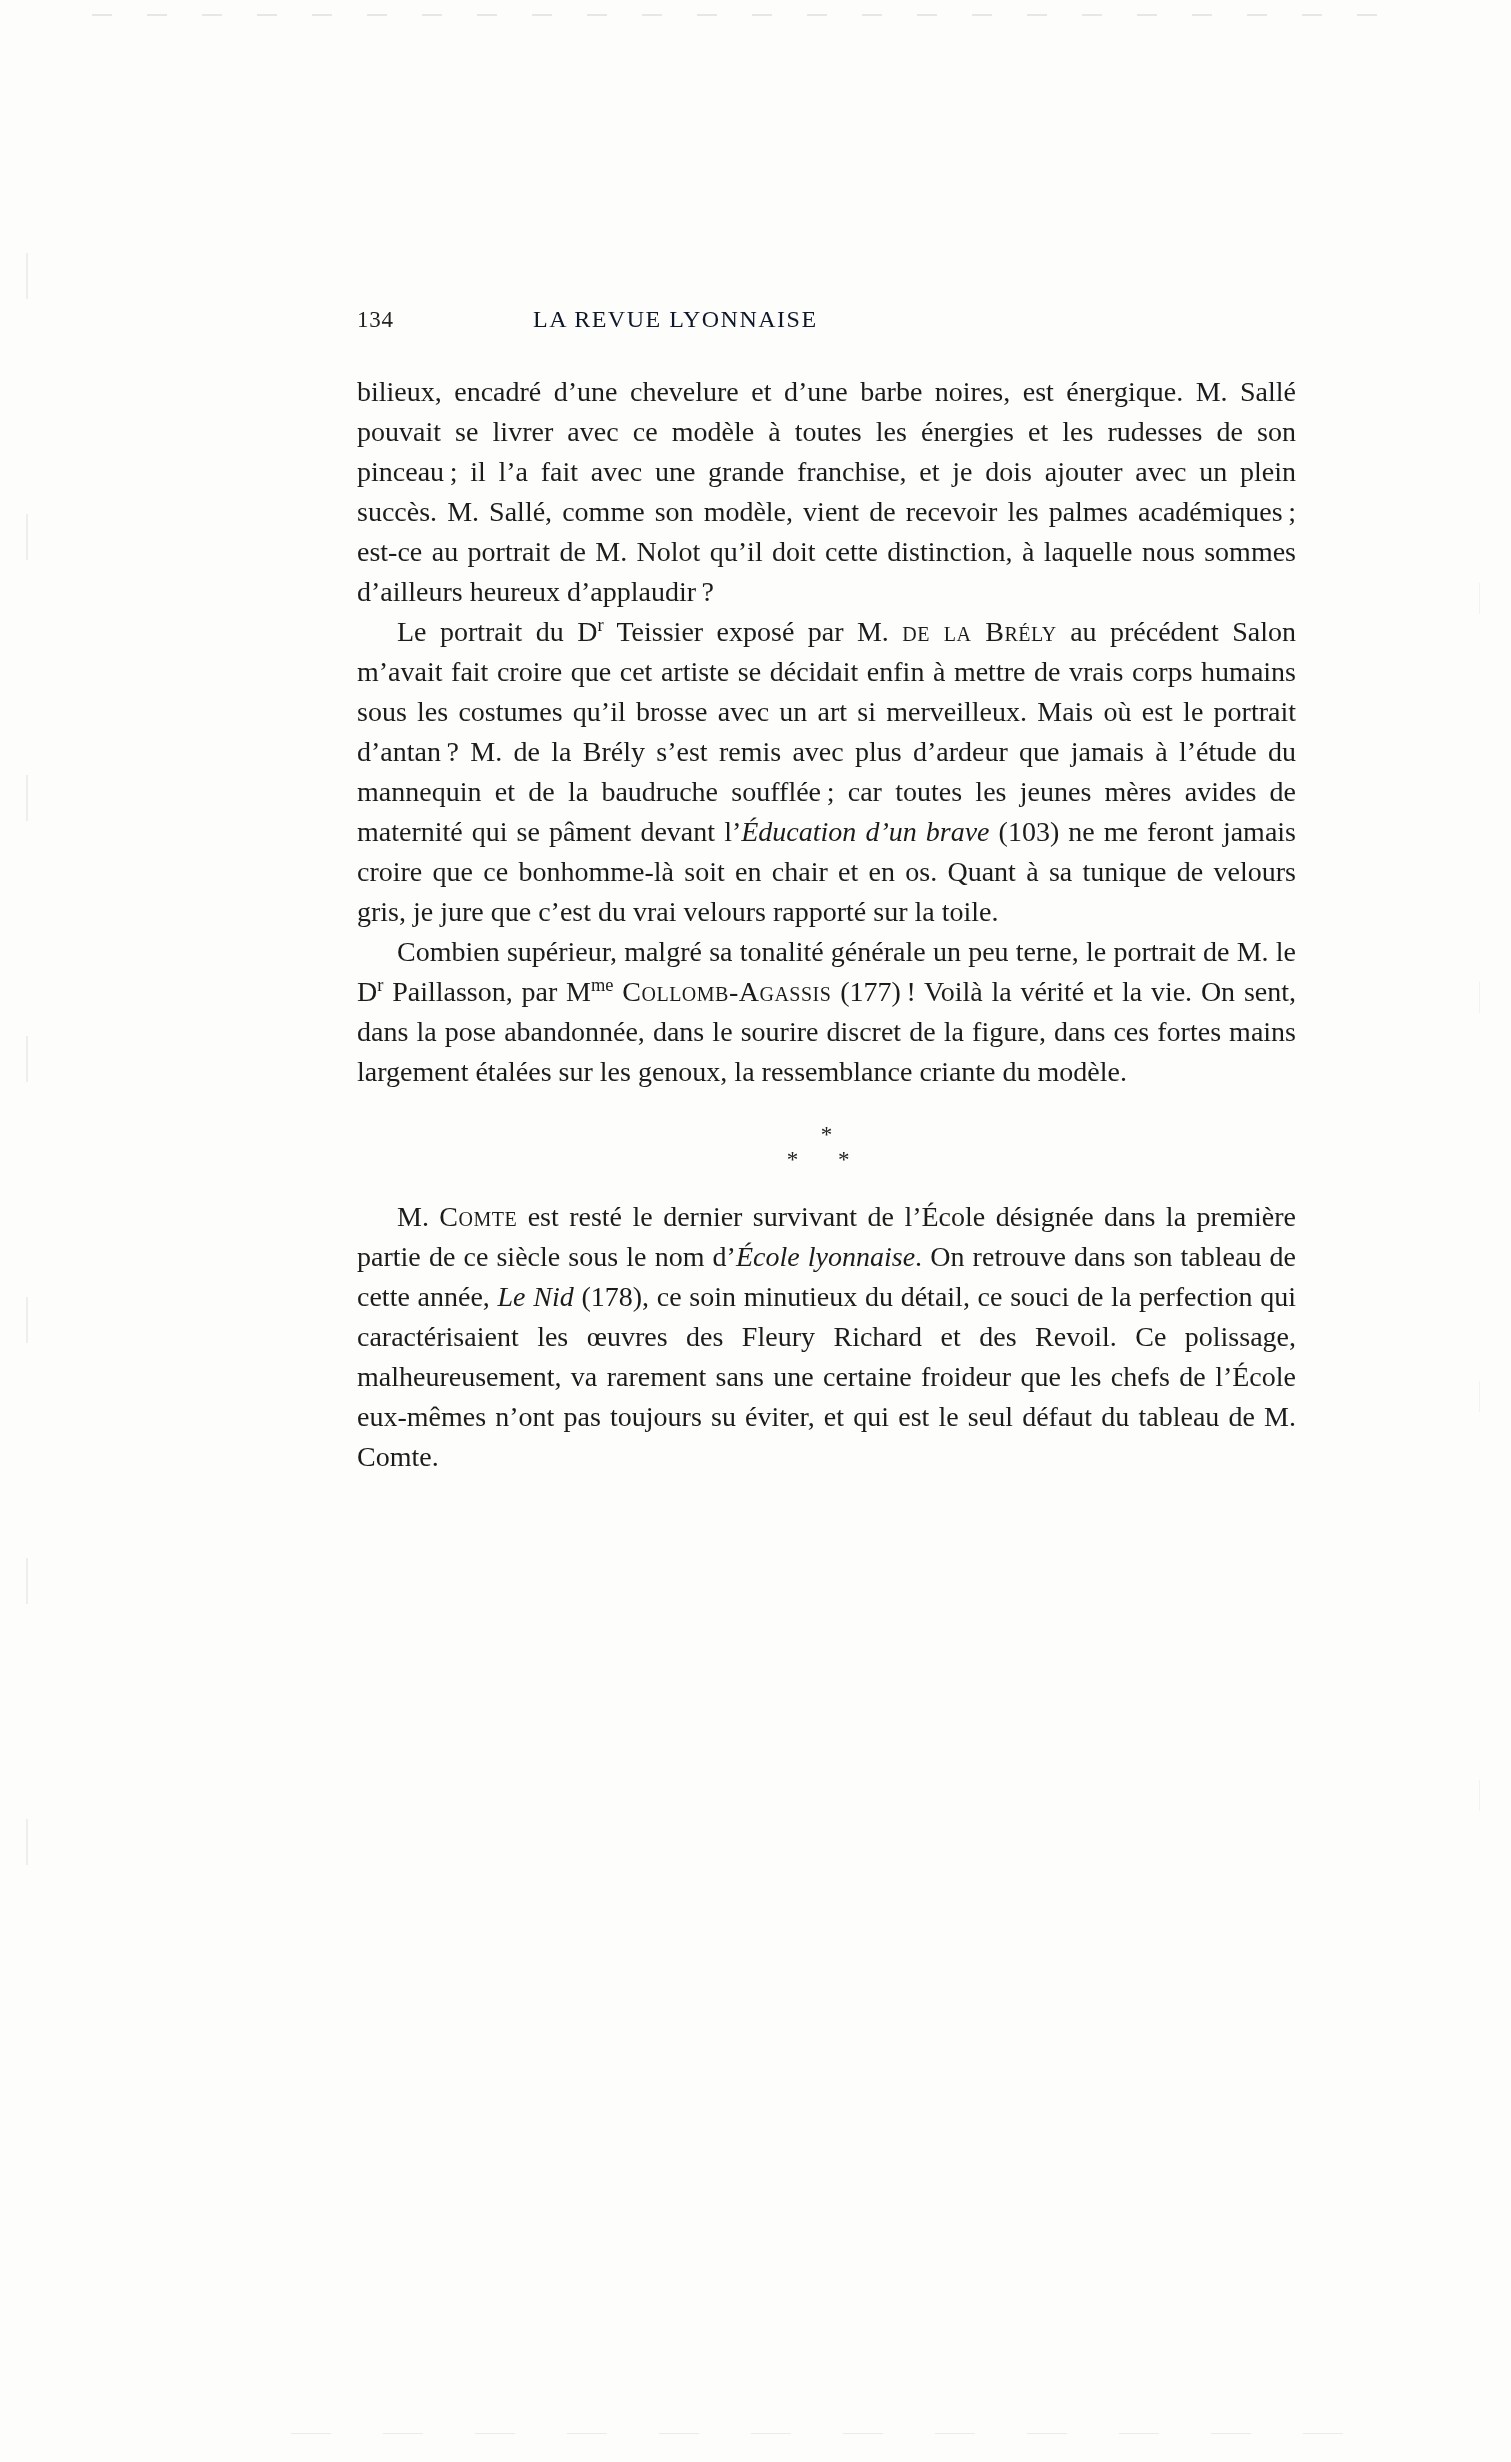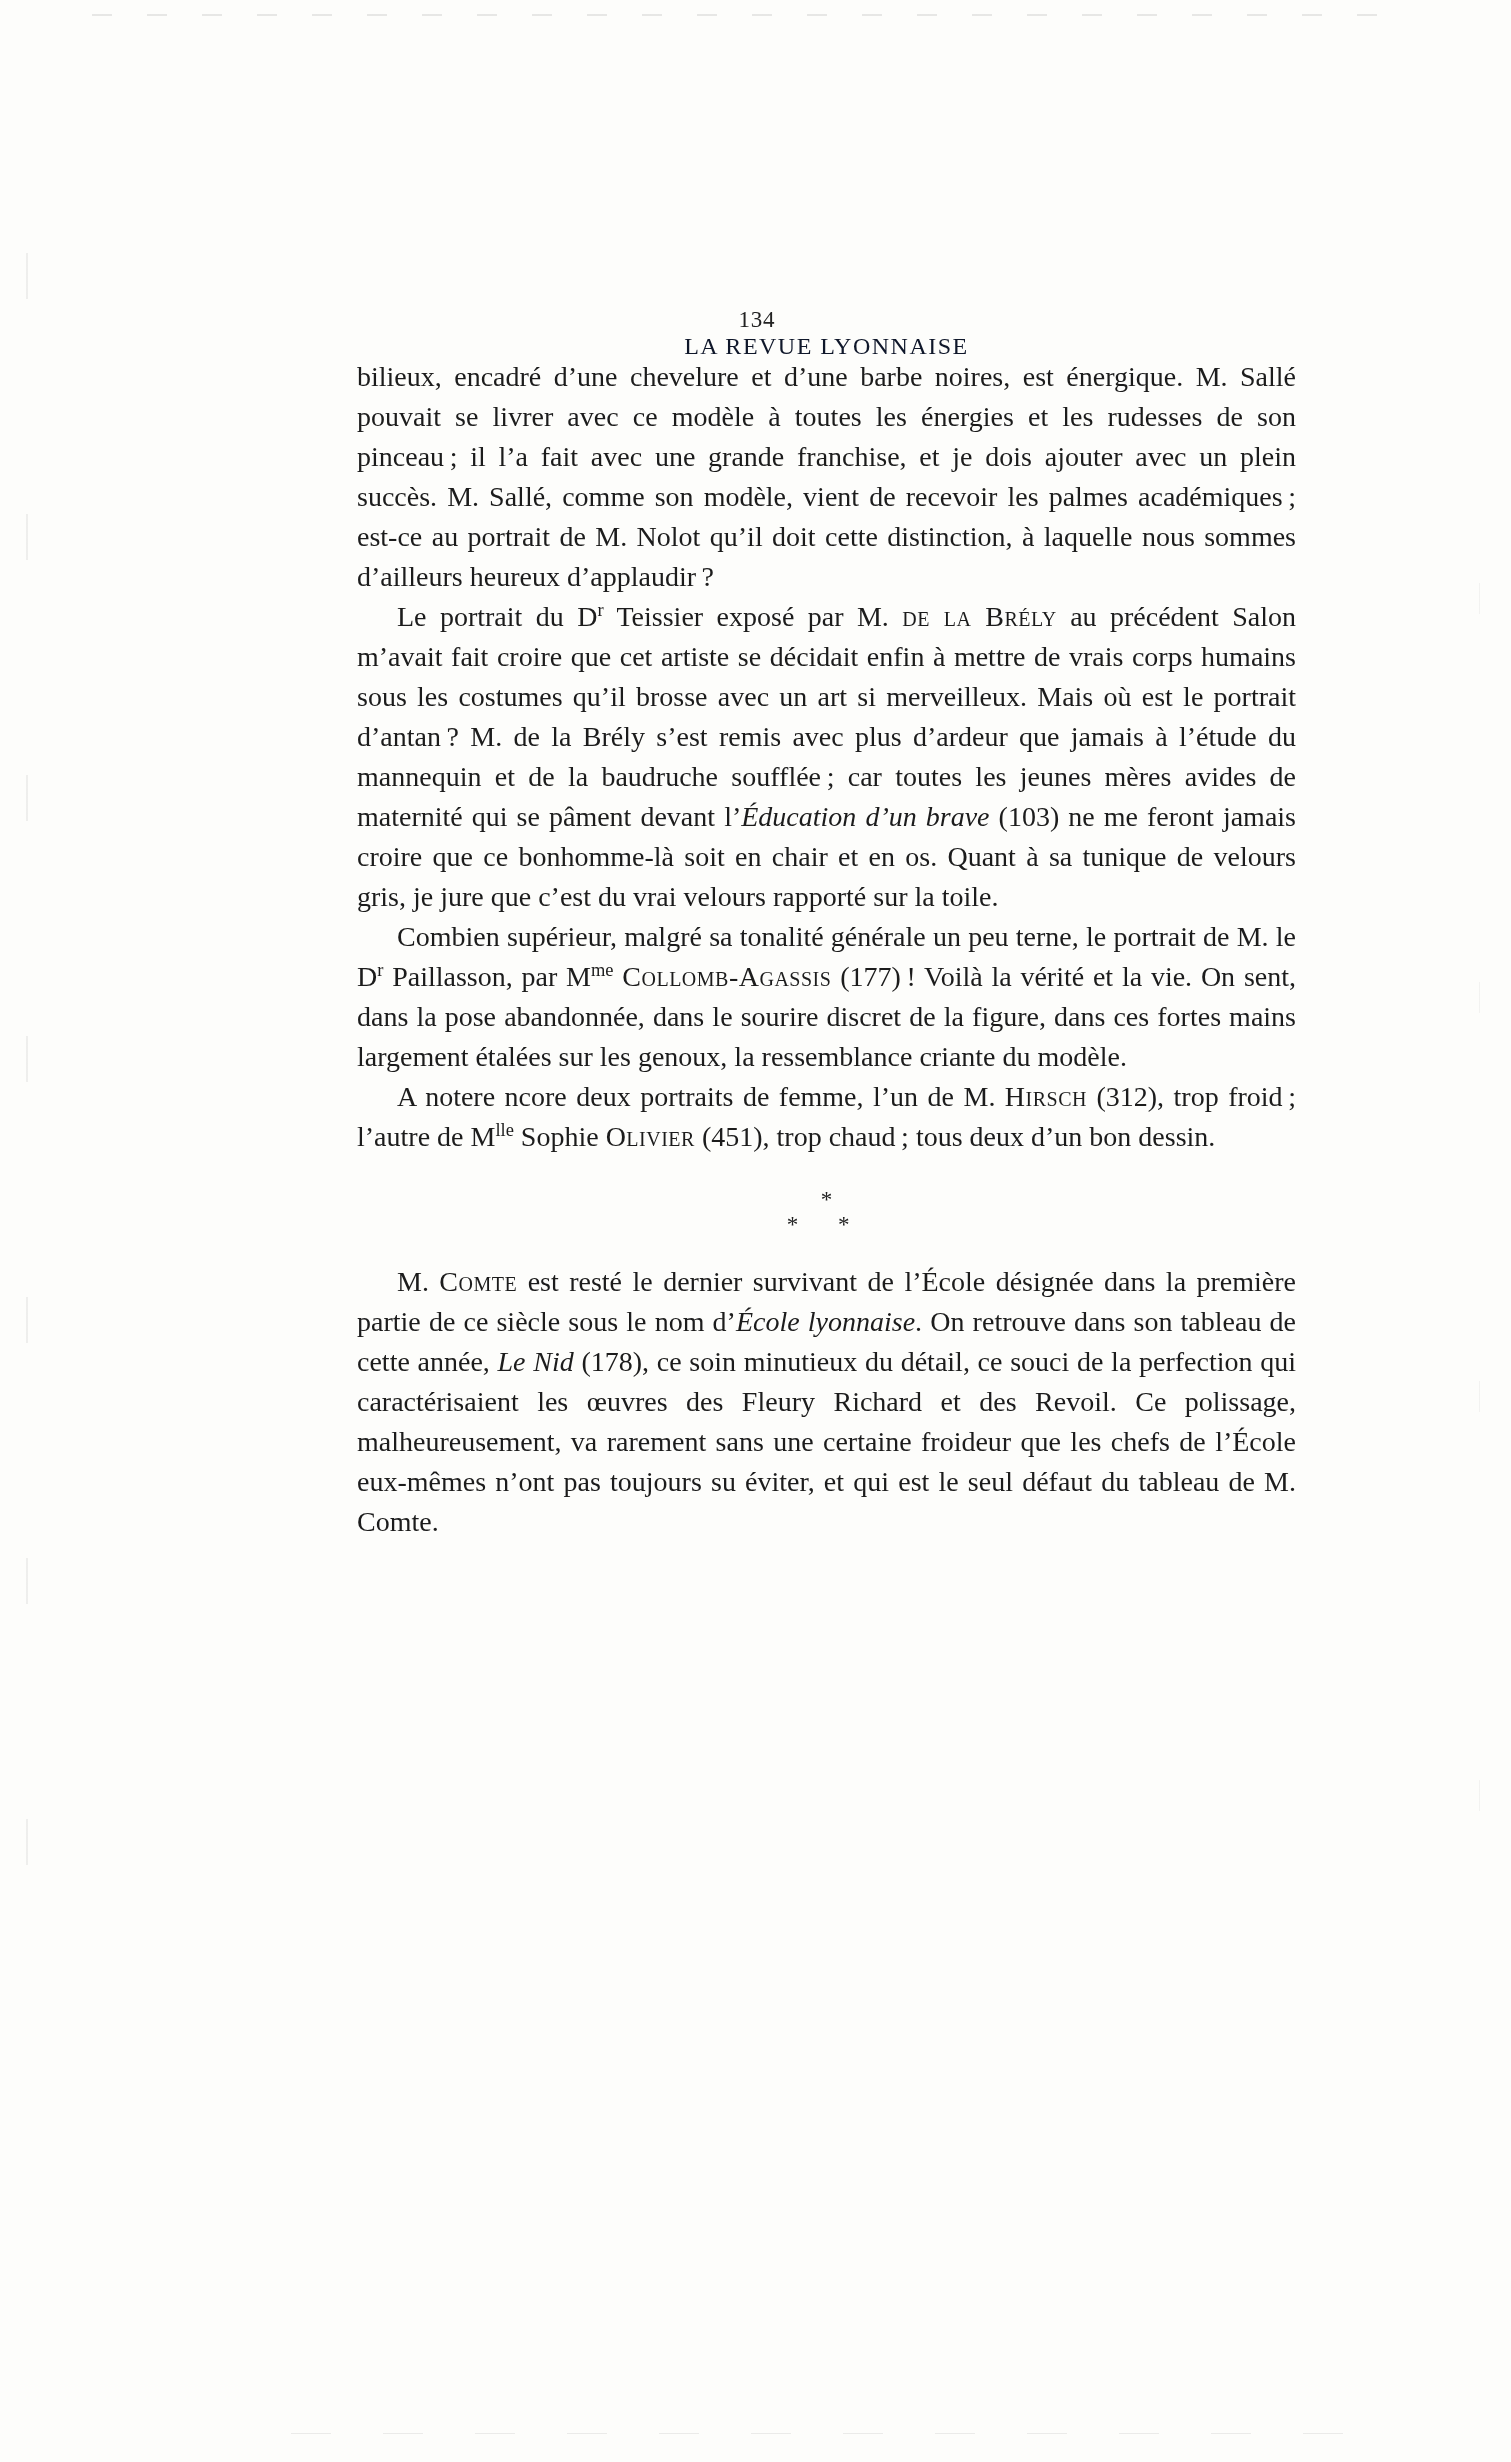--- a/index.html
+++ b/index.html
@@ -62,24 +62,23 @@
 
   .content {
     position: absolute;
     left: 357px;
     top: 307px;
     width: 939px;
   }
 
   .running-head {
     display: flex;
-    align-items: center;
-    margin-bottom: 24px;
+    align-items: flex-end;
+    margin-bottom: 39px;
     height: 26px;
-    flex-direction: column;
   }
   .folio {
     font-size: 23px;
     letter-spacing: 0.8px;
     width: 176px;
     color: #222;
   }
   .head-title {
     font-size: 24px;
     letter-spacing: 1.5px;
@@ -138,21 +137,20 @@
       <span class="folio">134</span>
       <span class="head-title">LA REVUE LYONNAISE</span>
     </div>
 
     <p class="noindent">bilieux, encadré d’une chevelure et d’une barbe noires, est énergique. M. Sallé pouvait se livrer avec ce modèle à toutes les énergies et les rudesses de son pinceau ; il l’a fait avec une grande franchise, et je dois ajouter avec un plein succès. M. Sallé, comme son modèle, vient de recevoir les palmes académiques ; est-ce au portrait de M. Nolot qu’il doit cette distinction, à laquelle nous sommes d’ailleurs heureux d’applaudir ?</p>
 
     <p class="indent">Le portrait du D<span class="sup">r</span> Teissier exposé par M. <span class="sc">de la Brély</span> au précédent Salon m’avait fait croire que cet artiste se décidait enfin à mettre de vrais corps humains sous les costumes qu’il brosse avec un art si merveilleux. Mais où est le portrait d’antan ? M. de la Brély s’est remis avec plus d’ardeur que jamais à l’étude du mannequin et de la baudruche soufflée ; car toutes les jeunes mères avides de maternité qui se pâment devant l’<span class="ital">Éducation d’un brave</span> (103) ne me feront jamais croire que ce bonhomme-là soit en chair et en os. Quant à sa tunique de velours gris, je jure que c’est du vrai velours rapporté sur la toile.</p>
 
     <p class="indent">Combien supérieur, malgré sa tonalité générale un peu terne, le portrait de M. le D<span class="sup">r</span> Paillasson, par M<span class="sup">me</span> <span class="sc">Collomb-Agassis</span> (177) ! Voilà la vérité et la vie. On sent, dans la pose abandonnée, dans le sourire discret de la figure, dans ces fortes mains largement étalées sur les genoux, la ressemblance criante du modèle.</p>
 
-    <p class="indent">A notere ncore deux portraits de femme, l’un de M. <span class="sc">Hirsch</span> (312), trop froid ; l’autre de M<span class="sup">lle</span> Sophie <span class="sc">Olivier</span> (451), trop chaud ; tous deux d’un bon dessin.</p>
 
     <div class="asterism">
       <span class="row1">*</span>
       <span class="row2">* *</span>
     </div>
 
     <p class="indent">M. <span class="sc">Comte</span> est resté le dernier survivant de l’École désignée dans la première partie de ce siècle sous le nom d’<span class="ital">École lyonnaise</span>. On retrouve dans son tableau de cette année, <span class="ital">Le Nid</span> (178), ce soin minutieux du détail, ce souci de la perfection qui caractérisaient les œuvres des Fleury Richard et des Revoil. Ce polissage, malheureusement, va rarement sans une certaine froideur que les chefs de l’École eux-mêmes n’ont pas toujours su éviter, et qui est le seul défaut du tableau de M. Comte.</p>
 
   </div>
 </div>

